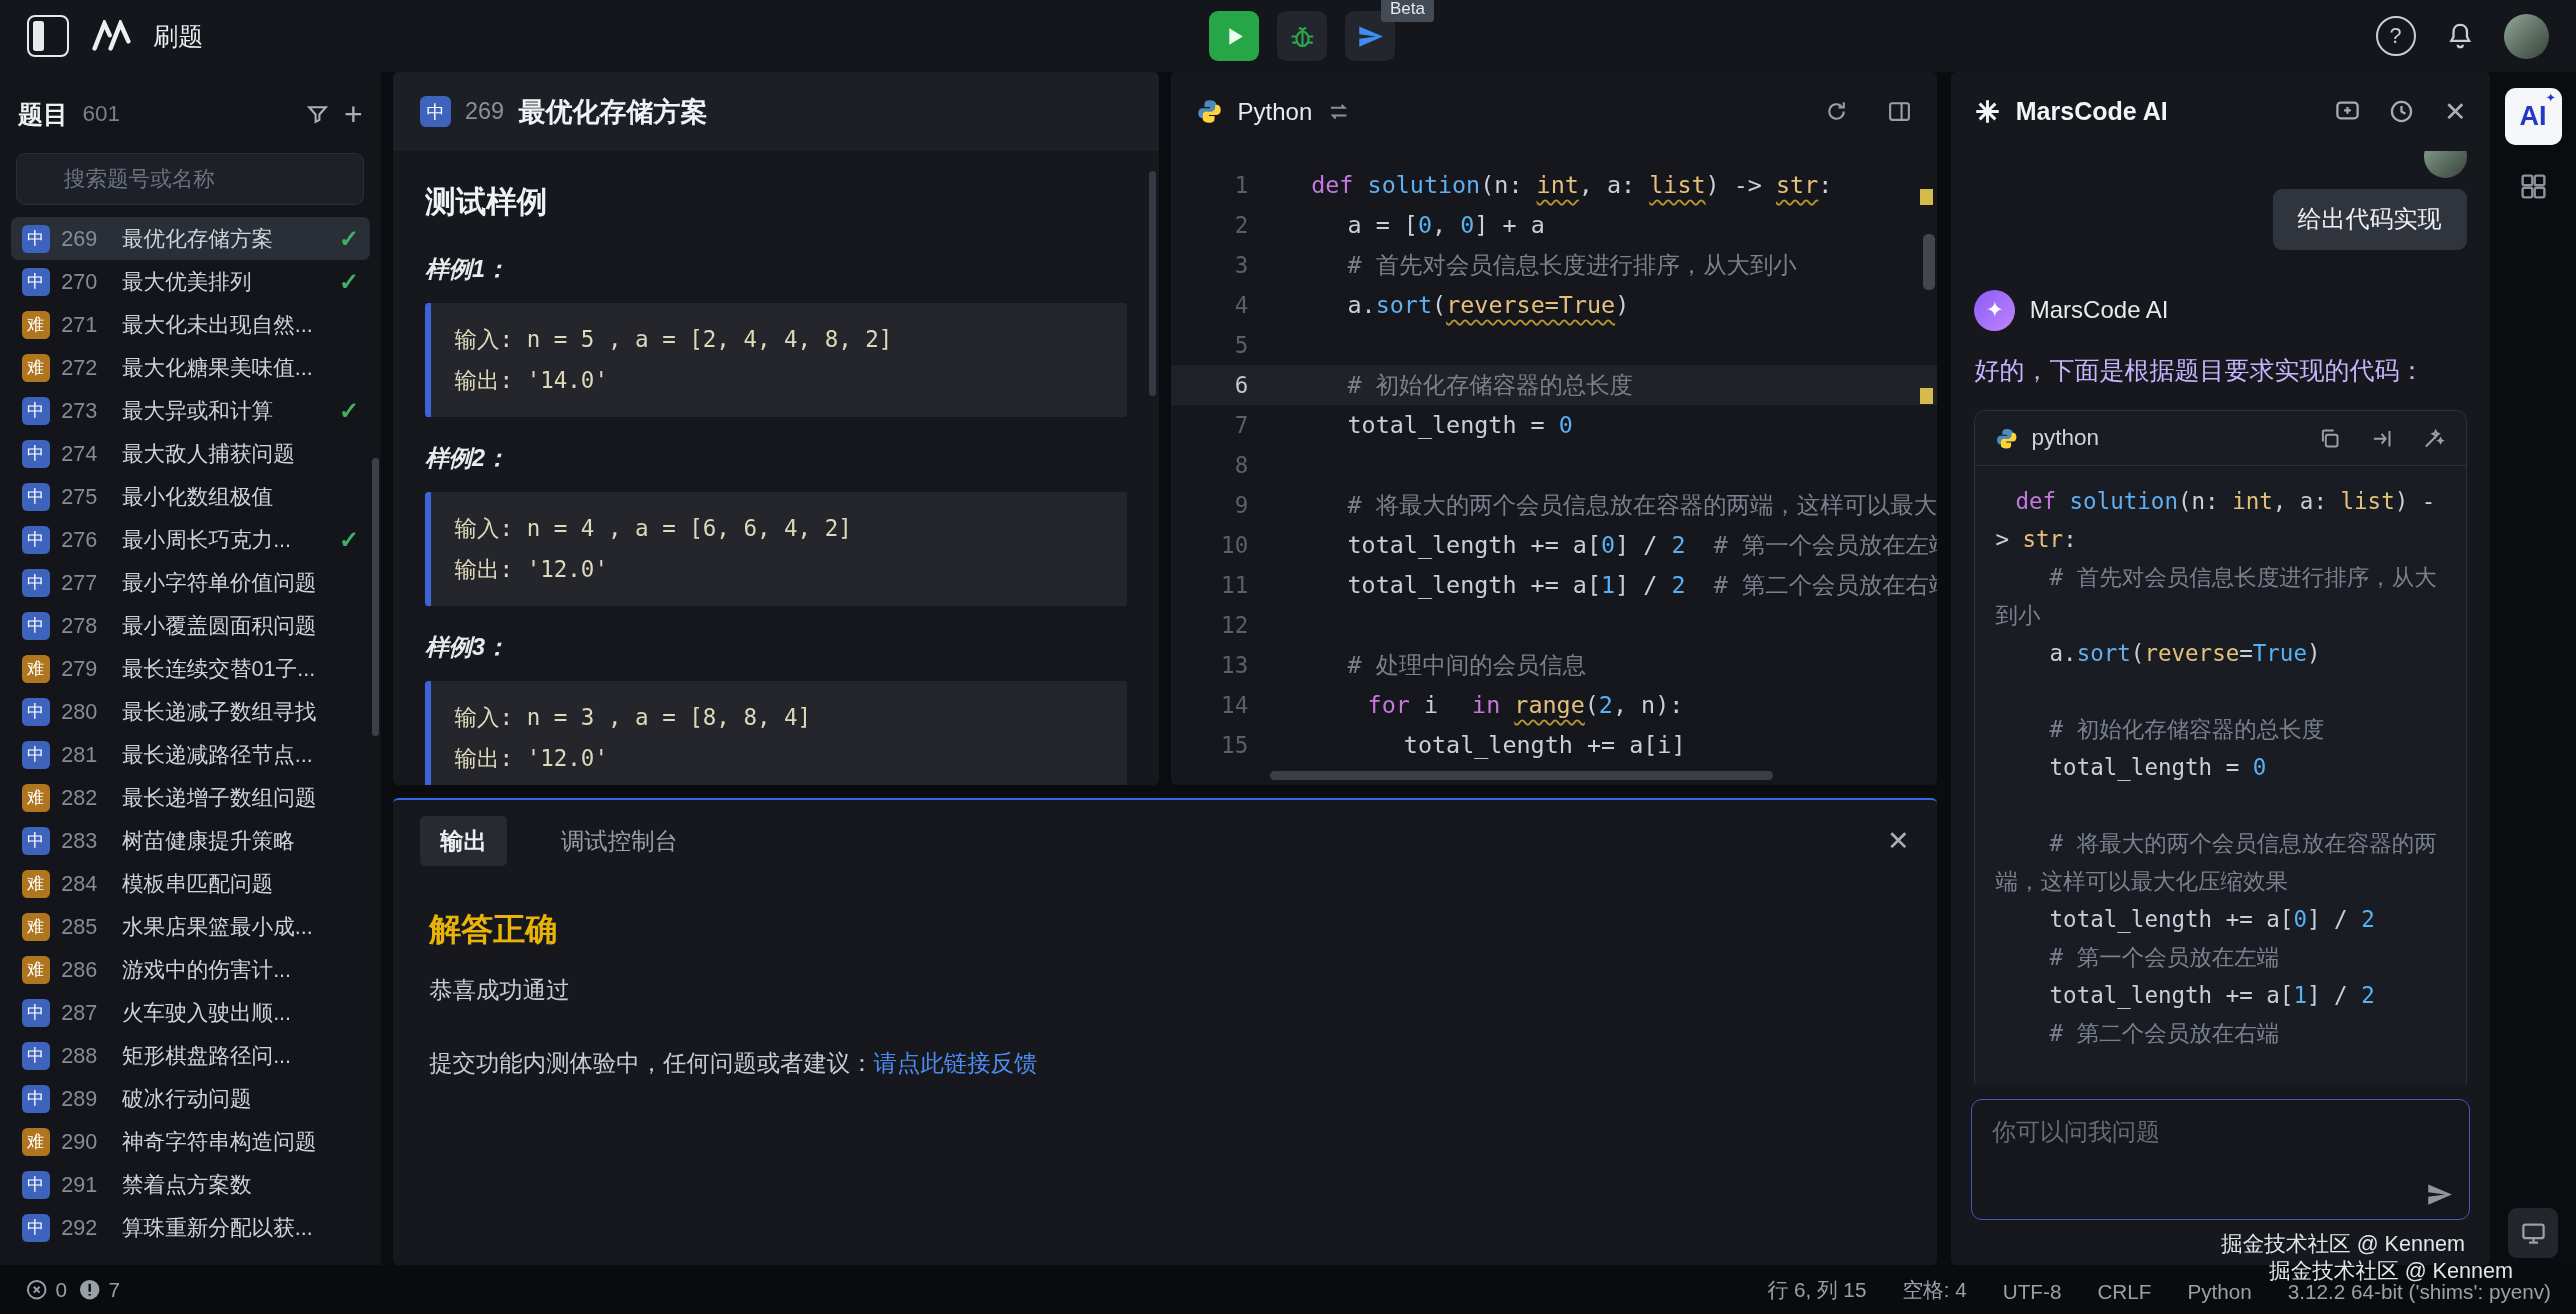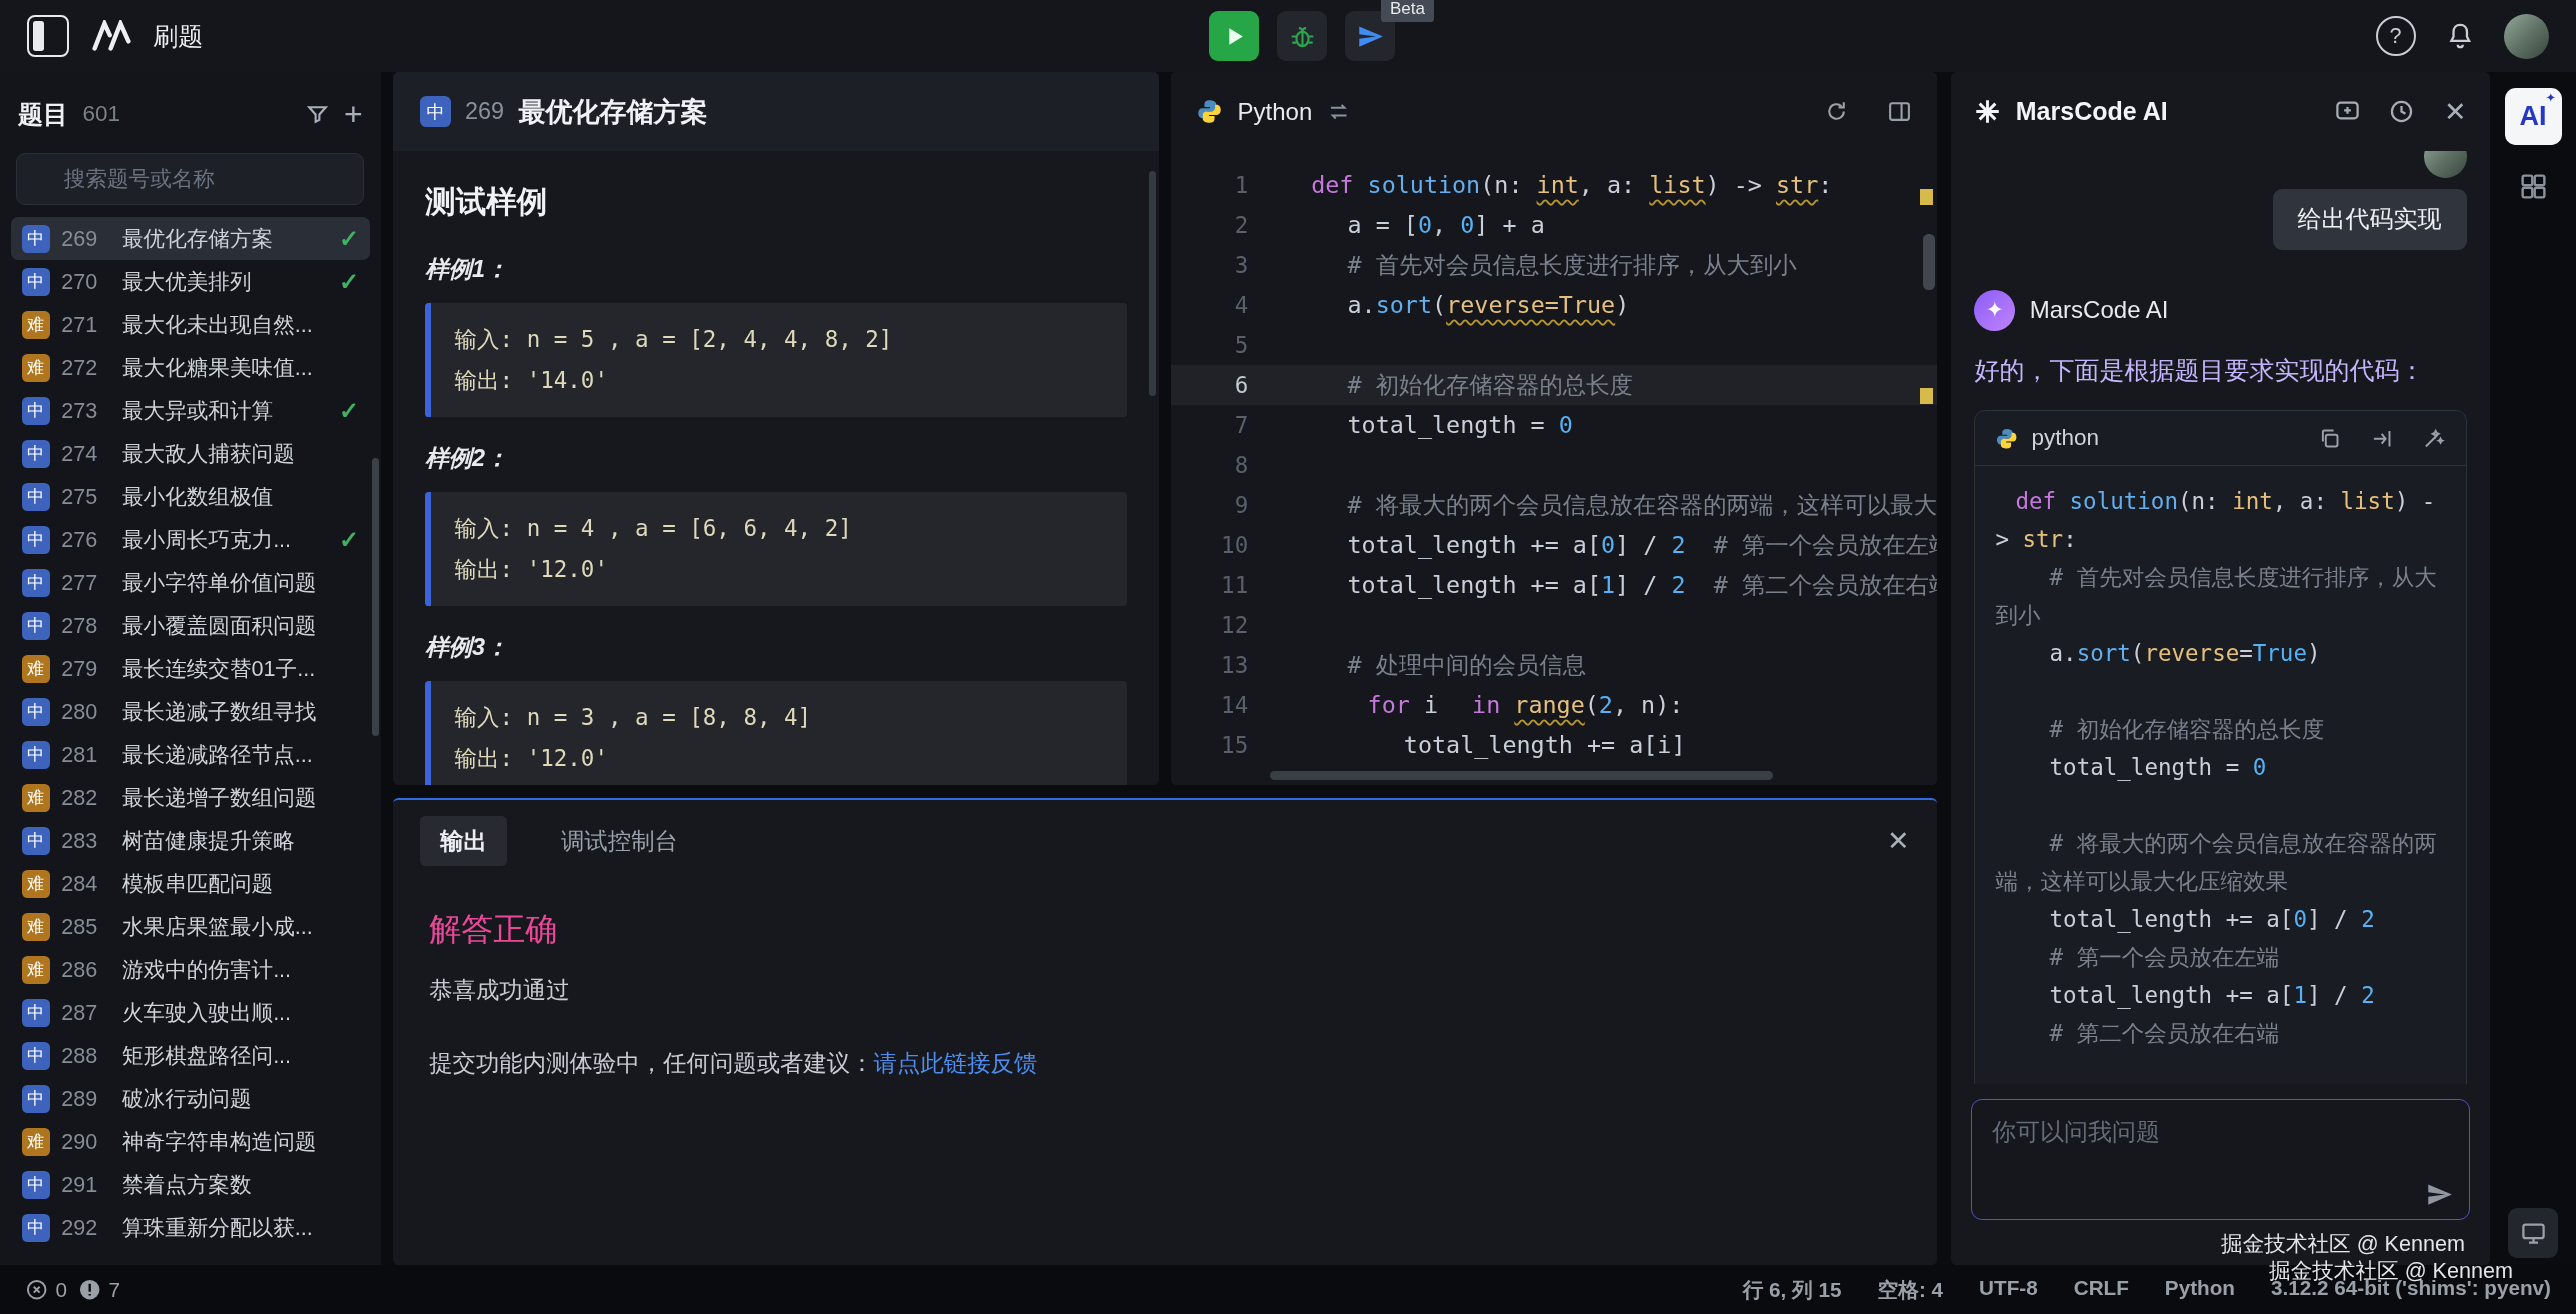--- a/index.html
+++ b/index.html
@@ -81,21 +81,21 @@
   .ruler-mark{position:absolute;right:3.6px;width:12.6px;height:16px;background:#d7ba4c;}
   .ed-vthumb{position:absolute;right:1.8px;top:83px;width:11.7px;height:56px;background:#42474f;border-radius:5.4px;}
   .ed-hthumb{position:absolute;bottom:5.4px;left:99px;width:503px;height:9px;background:#3a3f46;border-radius:4.5px;}
   
   .output-panel{flex:1;border-top:2.7px solid #2e6be4;display:flex;flex-direction:column;min-height:0;}
   .out-tabrow{height:59px;flex:0 0 59px;display:flex;align-items:center;gap:34px;padding:12px 27px;}
   .out-tab{font-size:23.4px;color:#9aa1aa;cursor:pointer;padding:9px 20px;border-radius:5.4px;}
   .out-tab.active{background:#272a31;color:#eceef1;font-weight:bold;}
   .out-close{margin-left:auto;color:#aab0b9;font-size:27px;cursor:pointer;}
   .out-body{padding:20px 36px;overflow:hidden;}
-  .result-title{font-size:32px;font-weight:normal;color:#ec4899;margin:5.4px 0 21.6px 0;}
+  .result-title{font-size:32px;font-weight:bold;color:#eab308;margin:5.4px 0 21.6px 0;}
   .result-sub{font-size:23.4px;color:#c9cdd3;margin:0 0 41px 0;}
   .feedback{font-size:23.4px;color:#c9cdd3;}
   .feedback .link{color:#4d8df0;cursor:pointer;}
   
   .ai-panel{width:539px;flex:0 0 539px;background:#16181d;border-radius:5.4px;display:flex;flex-direction:column;overflow:hidden;}
   .ai-head{height:79px;flex:0 0 79px;display:flex;align-items:center;gap:14.4px;padding:0 23.4px;}
   .ai-title{font-size:25px;font-weight:bold;color:#f2f4f7;flex:1;}
   .ai-head .icon-btn{margin-left:12.6px;}
   .ai-close{color:#aab0b9;font-size:27px;cursor:pointer;margin-left:14.4px;}
   .ai-content{flex:1;padding:0 23.4px;overflow:hidden;position:relative;min-height:0;}
@@ -123,21 +123,21 @@
   .right-strip{width:86px;flex:0 0 86px;display:flex;flex-direction:column;align-items:center;padding:16px 0 7.2px 0;gap:27px;}
   .ai-fab{width:57px;height:57px;background:#f5f6f8;border-radius:10.8px;display:grid;place-items:center;cursor:pointer;position:relative;}
   .ai-fab span{font-weight:bold;font-size:27px;color:#2438c8;}
   .ai-fab::after{content:"✦";position:absolute;top:1.8px;right:5.4px;font-size:12.6px;color:#2438c8;}
   .strip-bottom{margin-top:auto;width:50px;height:50px;background:#23262d;border-radius:9px;display:grid;place-items:center;cursor:pointer;}
   
   .statusbar{height:50px;flex:0 0 50px;background:#0a0b0e;display:flex;align-items:center;
              justify-content:space-between;padding:0 25px;font-size:20.7px;color:#9aa0a8;}
   .st-left{display:flex;align-items:center;gap:10.8px;}
   .st-group{display:flex;align-items:center;gap:7.2px;cursor:pointer;}
-  .st-right{display:flex;align-items:flex-start;gap:36px;font-weight:bold;}
+  .st-right{display:flex;align-items:flex-end;gap:36px;}
   .status-item{cursor:pointer;white-space:nowrap;}
   .juejin-footer{position:absolute;right:63px;bottom:30.5px;font-size:21.6px;color:#e3e5e9;z-index:5;}
 </style>
 </head>
 <body>
 
 <div class="app">
 
   <header class="topbar">
     <div class="tb-left">

